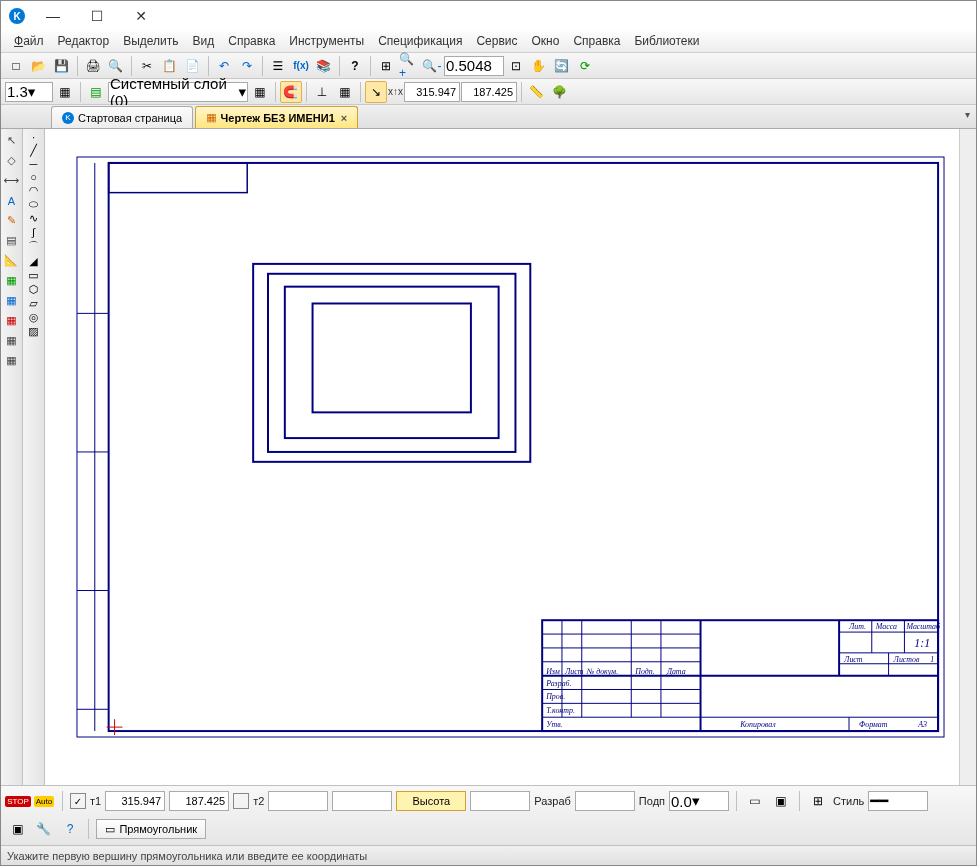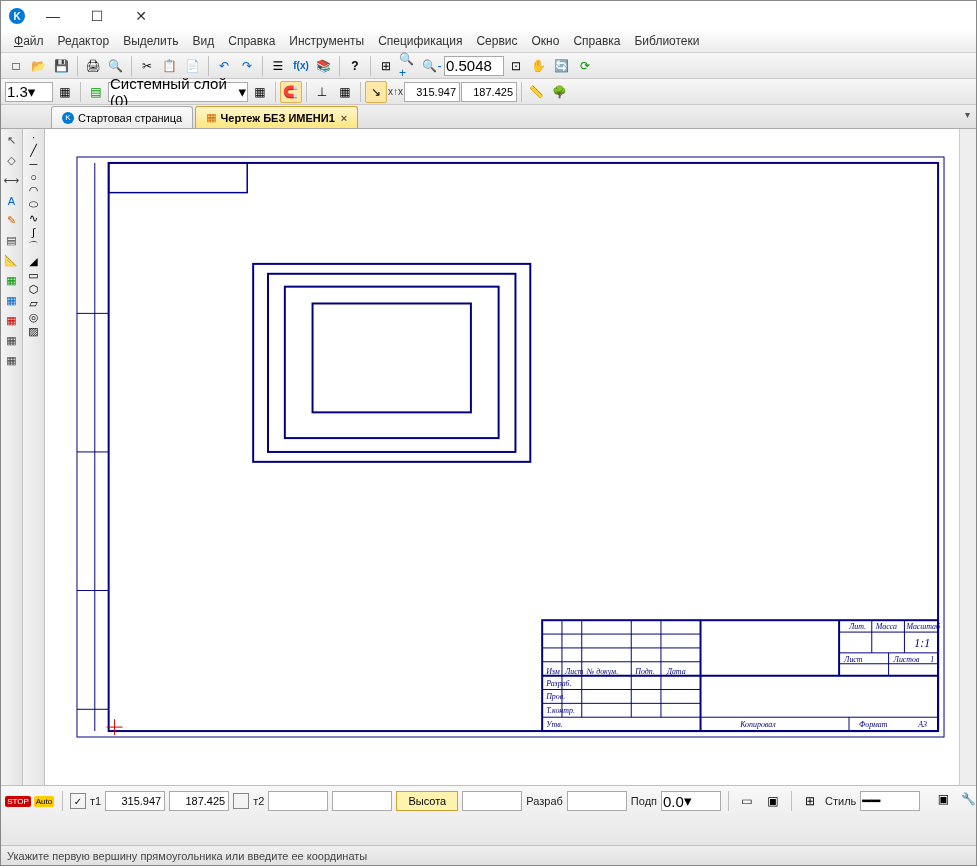--- a/index.html
+++ b/index.html
@@ -24,21 +24,21 @@
 .tab .tabicon { width: 12px; height: 12px; background: #0078d7; border-radius: 50%; color: #fff; font-size: 8px; display: flex; align-items: center; justify-content: center; }
 .tab .close { color: #555; font-weight: bold; margin-left: 2px; }
 .main { flex: 1; display: flex; min-height: 0; }
 .lefttool { width: 22px; background: linear-gradient(90deg,#f4f4f4,#e4e4e4); border-right: 1px solid #c0c0c0; display: flex; flex-direction: column; align-items: center; padding: 2px 0; gap: 1px; }
 .lefttool .ltb { width: 20px; height: 19px; display: flex; align-items: center; justify-content: center; font-size: 11px; color: #444; border: 1px solid transparent; border-radius: 2px; }
 .lefttool2 { width: 22px; background: linear-gradient(90deg,#f4f4f4,#e4e4e4); border-right: 1px solid #c0c0c0; display: flex; flex-direction: column; align-items: center; padding: 2px 0; gap: 1px; }
 .canvas-area { flex: 1; background: #fff; position: relative; overflow: hidden; }
 .canvas-area::after { content:""; position:absolute; right:0; top:0; bottom:0; width:16px; background:#eee; border-left:1px solid #ccc; }
 .drawing { position: absolute; left: 30px; top: 10px; right: 30px; bottom: 30px; }
 svg.sheet { width: 100%; height: 100%; }
-.bottom-panel { height: 60px; background: linear-gradient(#f8f8f8,#e6e6e6); border-top: 1px solid #c0c0c0; display: flex; flex-direction: row; }
+.bottom-panel { height: 60px; background: linear-gradient(#f8f8f8,#e6e6e6); border-top: 1px solid #c0c0c0; display: flex; flex-direction: column; }
 .bottom-row1 { height: 30px; display: flex; align-items: center; padding: 0 6px; gap: 4px; }
 .bottom-row2 { height: 26px; display: flex; align-items: center; padding: 0 6px; gap: 4px; }
 .binput { height: 20px; border: 1px solid #aaa; background: #fff; font-size: 11px; padding: 0 3px; width: 60px; text-align: right; }
 .binput.hl { background: #fff3b0; border-color: #d0a030; text-align: center; }
 .blbl { font-size: 11px; color: #222; }
 .bbtn { width: 22px; height: 22px; border: 1px solid transparent; display: flex; align-items: center; justify-content: center; font-size: 12px; }
 .ptbtn { height: 20px; padding: 0 8px; border: 1px solid #aaa; background: linear-gradient(#fff,#eee); font-size: 11px; display: flex; align-items: center; gap: 4px; }
 .statusbar { height: 20px; background: linear-gradient(#f0f0f0,#e0e0e0); border-top: 1px solid #c0c0c0; display: flex; align-items: center; padding: 0 6px; font-size: 11px; color: #444; }
 </style>
 </head>
@@ -253,21 +253,21 @@
       </div>
     <div class="tsep"></div>
     <div class="bbtn" style="border:1px solid #888;width:16px;height:16px;font-size:10px">✓</div>
     <span class="blbl">т1</span>
     <input class="binput" value="315.947" style="">
     <input class="binput" value="187.425" style="">
     <div class="bbtn" style="border:1px solid #888;width:16px;height:16px"></div>
     <span class="blbl">т2</span>
     <input class="binput" value="" style="">
     <input class="binput" value="" style="">
-    <input class="binput hl" style="width: 62px;" value="Высота">
+    <input class="binput hl" style="width: 70px;" value="Высота">
     <input class="binput" style="width: 60px;" value="">
     <span class="blbl">Разраб</span>
     <input class="binput" style="width: 60px;" value="">
     <span class="blbl">Подп</span>
     <div class="tdrop" style="width:60px"><span>0.0</span> ▾</div>
     <div class="tsep"></div>
     <div class="bbtn">▭</div>
     <div class="bbtn">▣</div>
     <div class="tsep"></div>
     <div class="bbtn">⊞</div>

